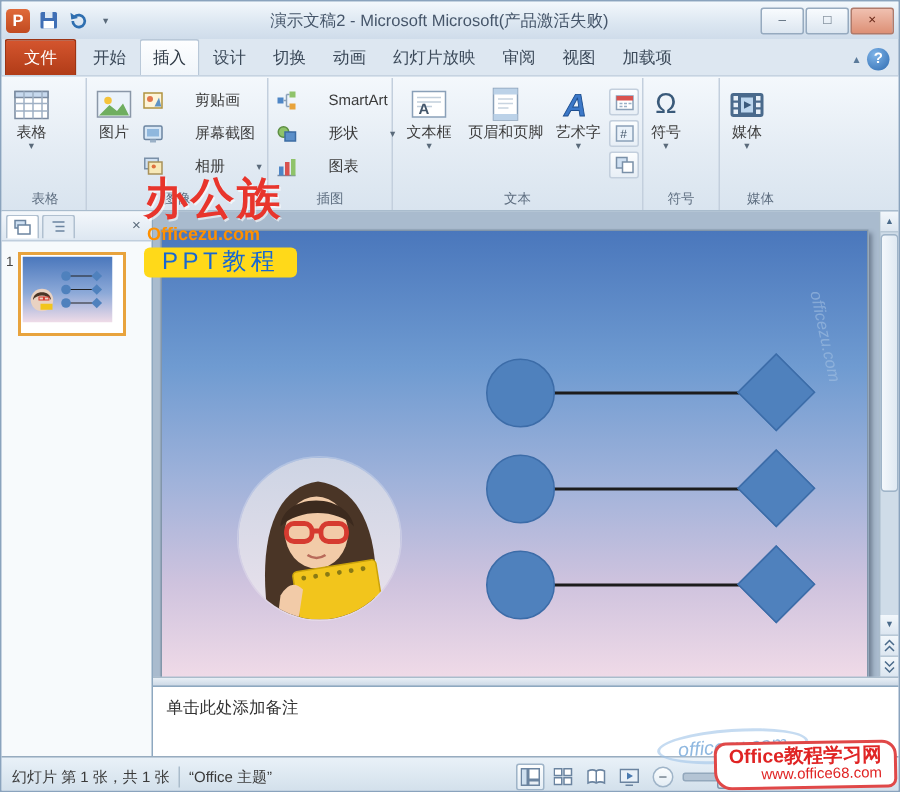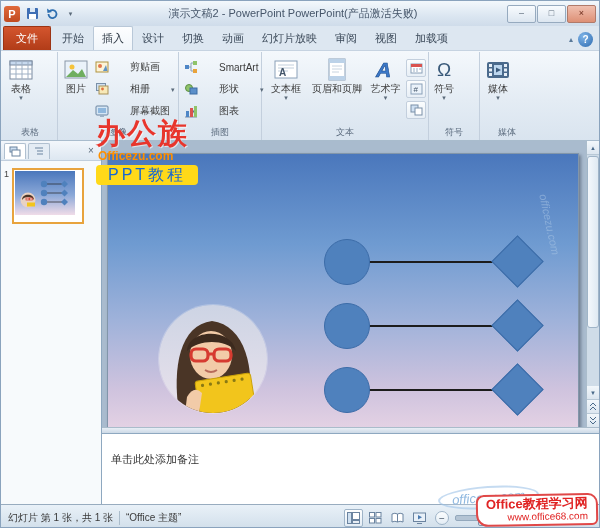--- a/index.html
+++ b/index.html
@@ -59,21 +59,21 @@
   .d-diamond{position:absolute;width:37px;height:37px;background:#4f81bd;border:1px solid #3c6ca8;transform:rotate(45deg);box-sizing:border-box;}
   .d-line{position:absolute;height:2px;background:#1c1c1c;}
 
   
   .vscroll{position:absolute;right:0;top:0;bottom:0;width:12px;background:#cfdce8;border-left:1px solid #aabccb;display:flex;flex-direction:column;align-items:center;}
   .sbtn{width:12px;height:13px;display:flex;align-items:center;justify-content:center;font-size:6px;color:#4a6a8a;background:linear-gradient(#f2f7fb,#dce6f0);border-bottom:1px solid #b8c8d6;}
   .sthumb{width:10px;height:170px;margin-top:1px;background:linear-gradient(90deg,#f4f8fc,#dfe9f2);border:1px solid #9fb4c8;border-radius:3px;}
   .sspace{flex:1;}
 
   .splitter{height:5px;background:linear-gradient(#e8eff6,#cdd9e6);border-top:1px solid #aabccb;border-bottom:1px solid #8ea8c0;}
-  .notes{height:34px;background:#fff;padding:18px 9px;font-size:11px;color:#333;}
+  .notes{height:34px;background:#fff;padding:6px 9px;font-size:11px;color:#333;}
 
   
   .statusbar{height:26px;display:flex;align-items:center;background:linear-gradient(#e9f1f8,#cfdde9);border-top:1px solid #98acbf;font-size:10px;color:#3a3a3a;padding:0 7px;gap:6px;}
   .st-sep{width:1px;height:14px;background:#aabccb;}
   .st-flex{flex:1;}
   .viewbtns{display:flex;gap:3px;align-items:center;}
   .vbtn{width:17px;height:16px;display:flex;align-items:center;justify-content:center;border-radius:2px;border:1px solid transparent;}
   .vbtn.sel{border-color:#9fb4c8;background:linear-gradient(#fdfefe,#e4edf5);}
   .zbtn{width:14px;height:14px;border:1px solid #9fb4c8;border-radius:7px;background:linear-gradient(#fbfdfe,#e4edf5);color:#4a5a6a;font-size:10px;line-height:11px;text-align:center;padding:0;}
   .ztrack{position:relative;width:58px;height:4px;background:#b4c4d4;border:1px solid #93a8bc;border-radius:2px;}
@@ -110,21 +110,21 @@
       <div class="qbtn">
         <svg width="13" height="13">
             <path d="M3.5 7 a4 4 0 1 0 1.2 -2.8" fill="none" stroke="#2f6fb0" stroke-width="1.8"></path>
             <path d="M2 1.5 L2.5 6 L7 5 Z" fill="#2f6fb0"></path>
           </svg>
       </div>
       <div class="qbtn">
           <span class="qcaret">▾</span>
         </div>
     </div>
-    <div class="title">演示文稿2  -  PowerPoint PowerPoint(产品激活失败)</div>
+    <div class="title">演示文稿2  -  Microsoft Microsoft(产品激活失败)</div>
     <div class="winctrl">
       <div class="wbtn">–</div>
       <div class="wbtn">□</div>
       <div class="wbtn close">×</div>
     </div>
   </div>
 
   <div class="tabrow">
     <div class="tab file">文件</div>
     <div class="tab">开始</div>
@@ -170,34 +170,34 @@
         <div class="smallbtn">
           <svg width="14" height="14">
               <rect x="1" y="2" width="12" height="10" fill="#fdf4d8" stroke="#b0933f"></rect>
               <circle cx="5" cy="6" r="2" fill="#e2774d"></circle>
               <path d="M8 11 L11 5 L12.5 11 Z" fill="#5f93c4"></path>
             </svg>
           <span>剪贴画</span>
         </div>
         <div class="smallbtn">
           <svg width="14" height="14">
+              <rect x="1" y="2" width="12" height="9" rx="1" fill="#d6e6f5" stroke="#6b84a0"></rect>
+              <rect x="3" y="4" width="8" height="5" fill="#8fb7dd"></rect>
+              <rect x="5" y="11" width="4" height="2" fill="#9ab0c6"></rect>
+            </svg>
+          <span>屏幕截图</span>
+          <span class="caret">▾</span>
+        </div>
+        <div class="smallbtn">
+          <svg width="14" height="14">
               <rect x="1.5" y="1.5" width="9" height="7" fill="#cfe0f2" stroke="#7a90a8"></rect>
               <rect x="4" y="4" width="9" height="8" fill="#f7e9b8" stroke="#a8915a"></rect>
               <circle cx="7.5" cy="7" r="1.4" fill="#e0703e"></circle>
             </svg>
           <span>相册</span>
-          <span class="caret">▾</span>
-        </div>
-        <div class="smallbtn">
-          <svg width="14" height="14">
-              <rect x="1" y="2" width="12" height="9" rx="1" fill="#d6e6f5" stroke="#6b84a0"></rect>
-              <rect x="3" y="4" width="8" height="5" fill="#8fb7dd"></rect>
-              <rect x="5" y="11" width="4" height="2" fill="#9ab0c6"></rect>
-            </svg>
-          <span>屏幕截图</span>
           <span class="caret">▾</span>
         </div>
       </div>
       <div class="glabel">图像</div>
     </div>
 
     <div class="rgroup" style="width:78px">
       <div class="smallcol">
         <div class="smallbtn">
           <svg width="14" height="14">

